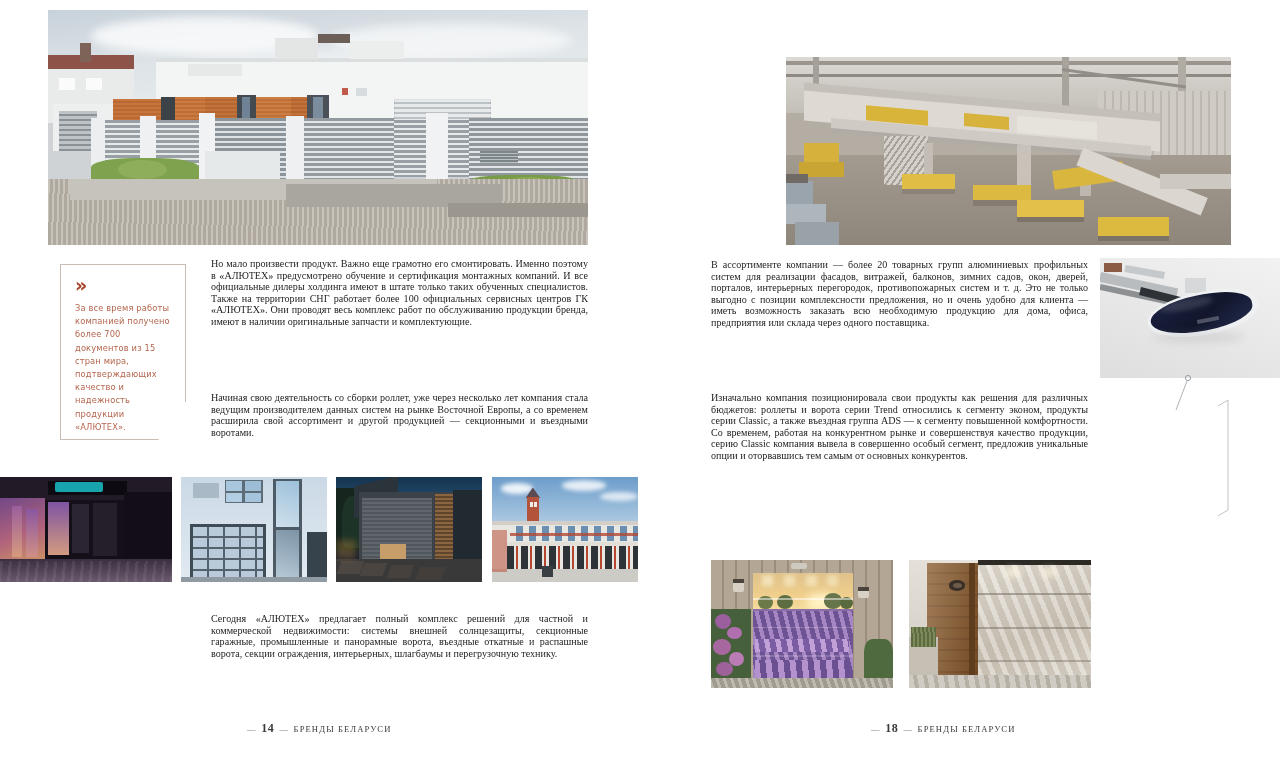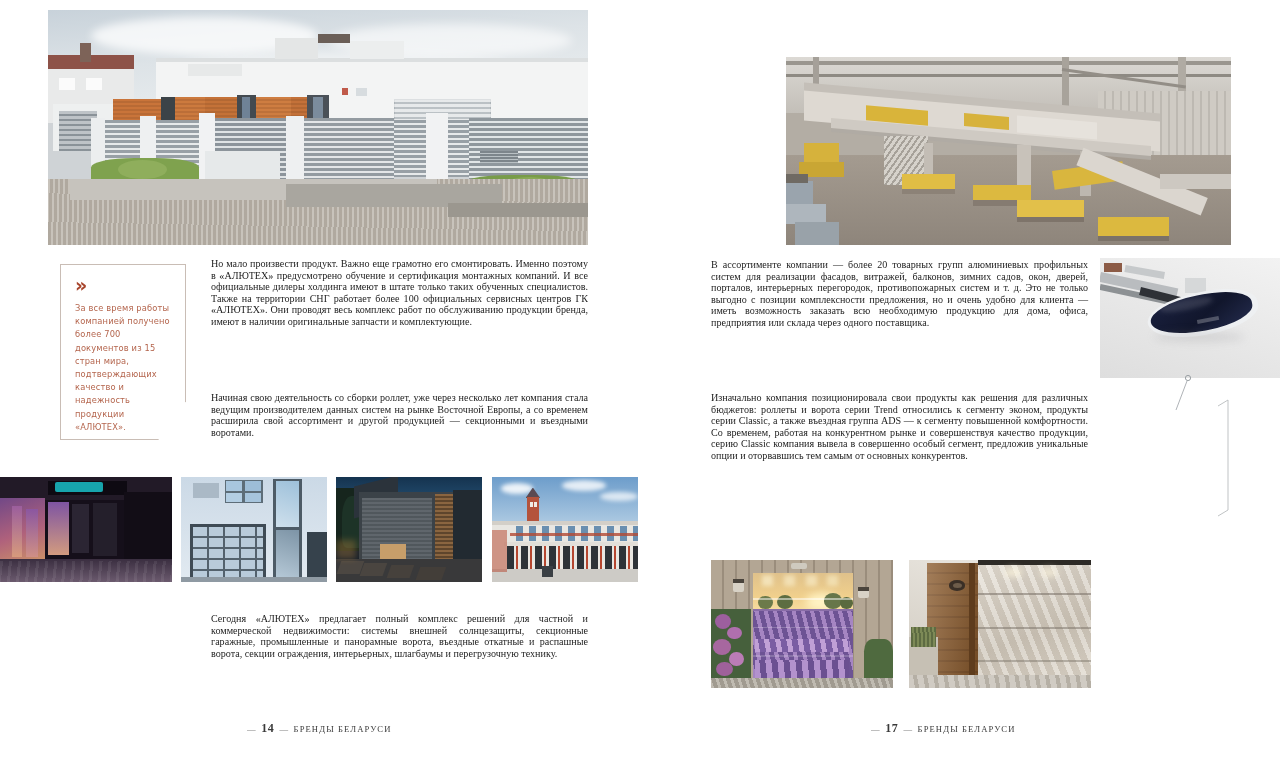--- a/index.html
+++ b/index.html
@@ -447,18 +447,18 @@
 
     <div class="layer" style="left:0;top:60%;width:16%;height:40%;background:#c6c0b4;"></div>
     <div class="layer" style="left:1%;top:52%;width:14%;height:16%;background:repeating-linear-gradient(88deg,#5d6b42 0px,#5d6b42 2px,#7d8a57 2px,#7d8a57 4px);"></div>
 
     <div class="layer" style="left:0;top:90%;width:100%;height:10%;background:#c3bdb2;"></div>
     <div class="layer" style="left:0;top:90%;width:100%;height:10%;background:repeating-linear-gradient(80deg,rgba(255,255,255,.22) 0px,rgba(255,255,255,.22) 6px,rgba(110,104,96,.16) 6px,rgba(110,104,96,.16) 10px);"></div>
   </div>
 
   <div class="footer" style="left:871px; top:721px;">
     <span class="dash">—</span>
-    <span class="pg">17</span>
+    <span class="pg">18</span>
     <span class="dash">—</span>
     <span class="ttl">БРЕНДЫ БЕЛАРУСИ</span>
   </div>
 
 </div>
 
 </body></html>

